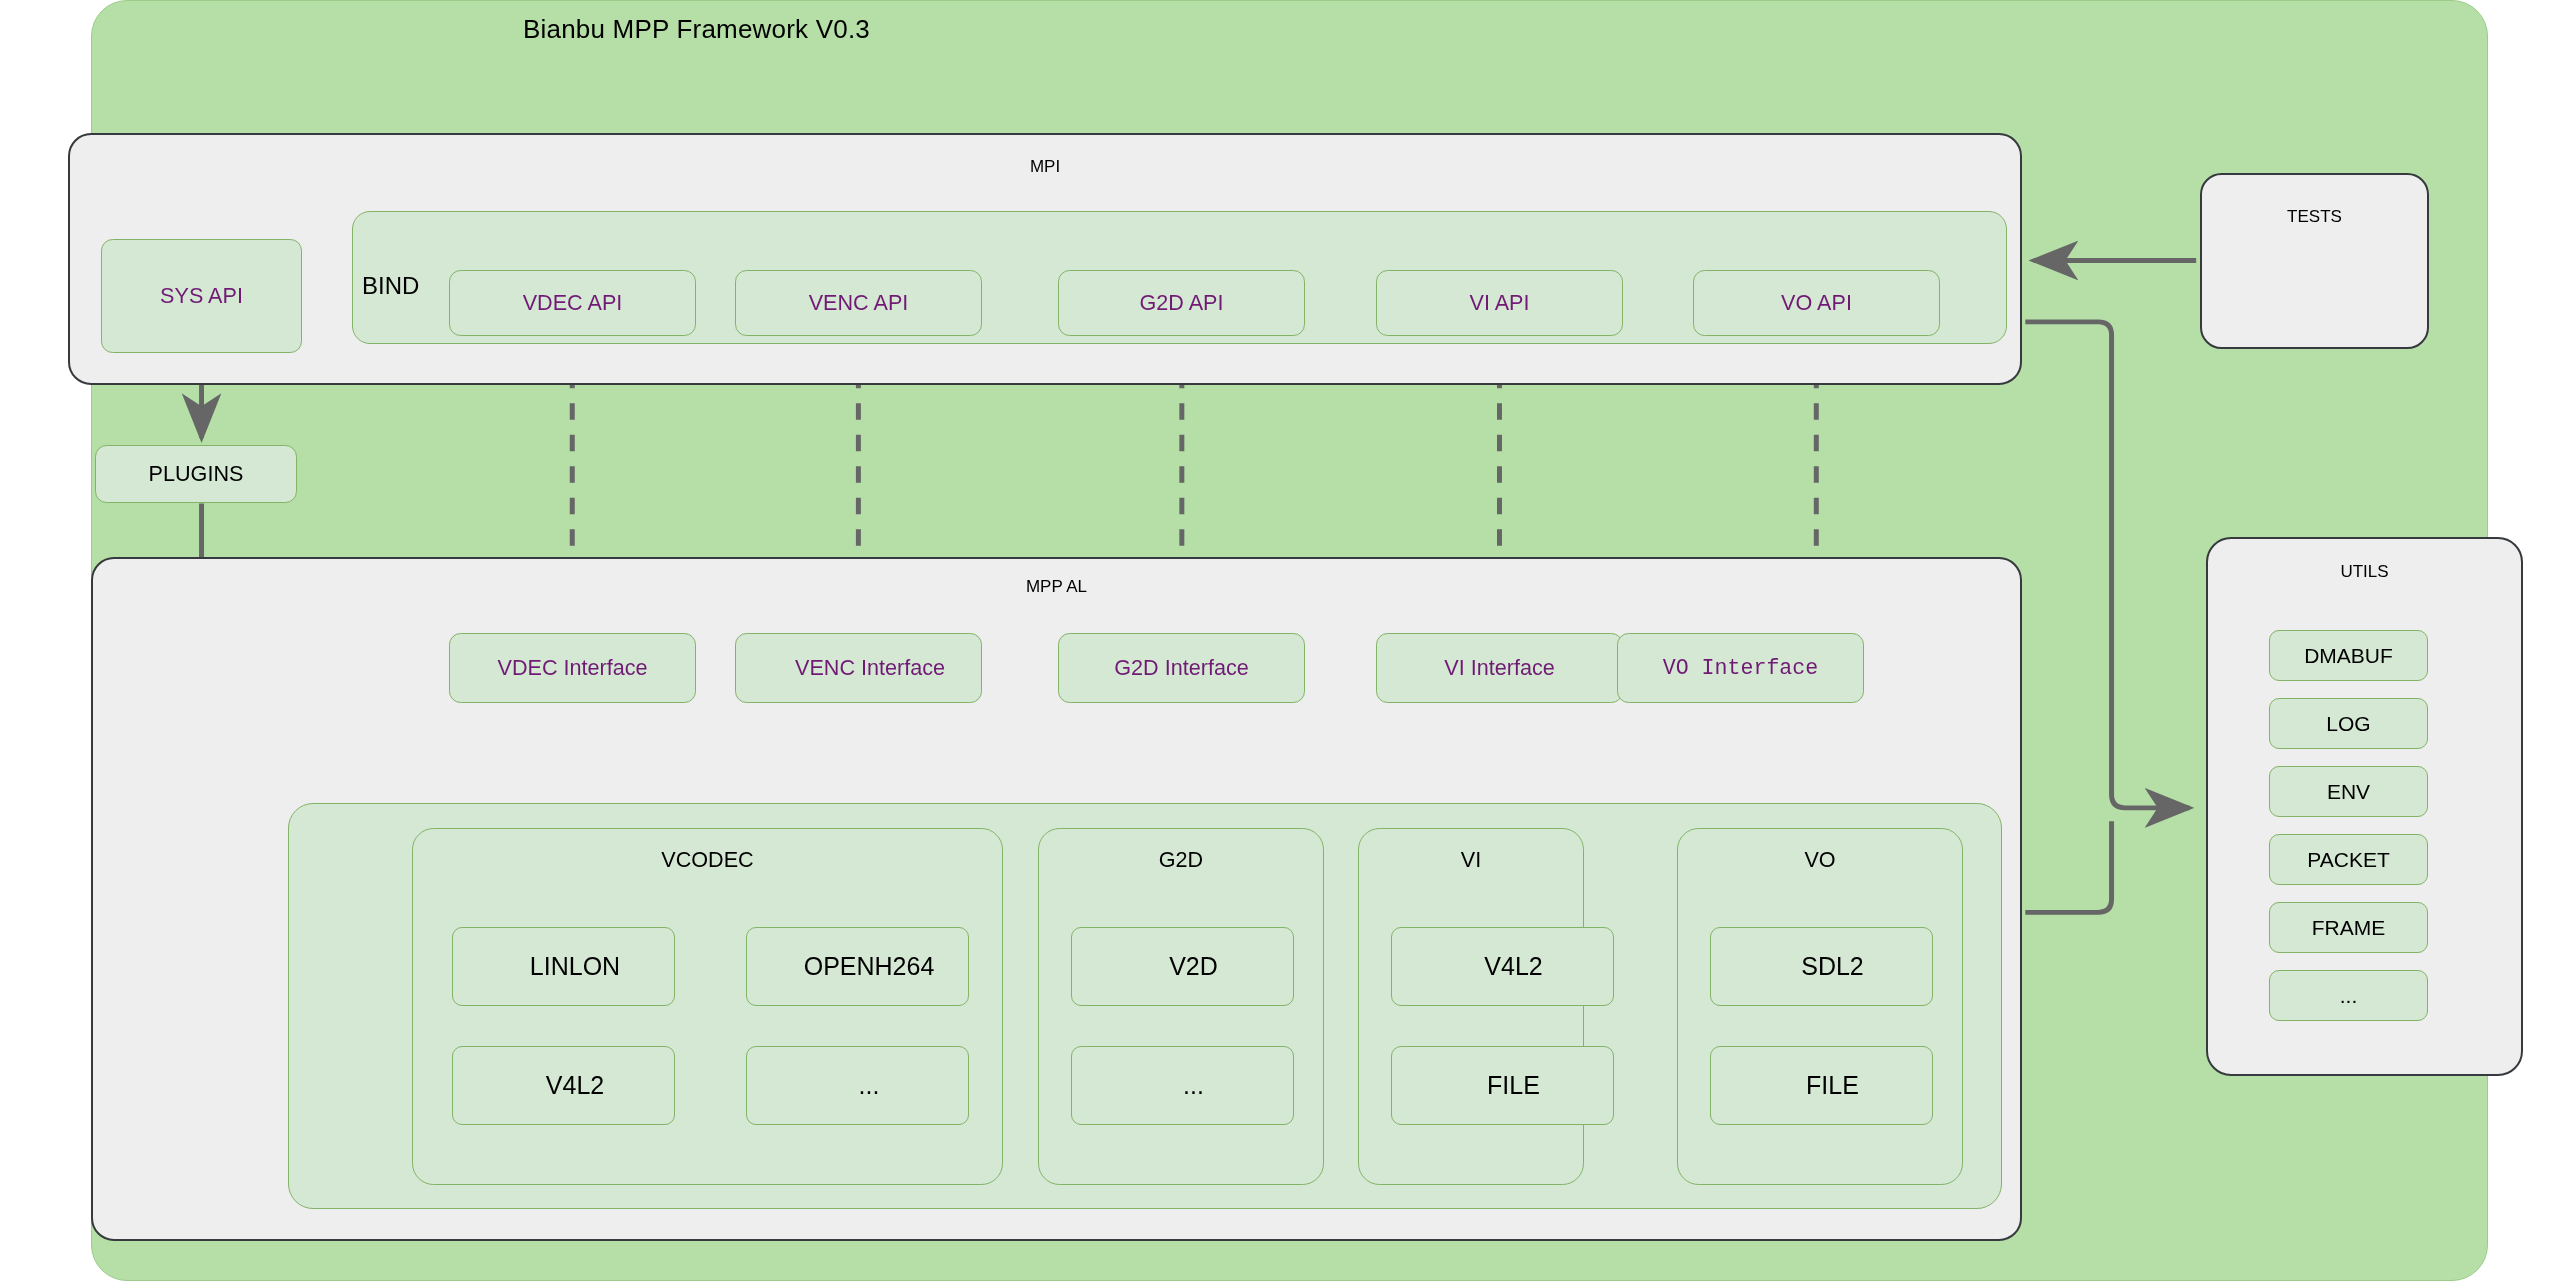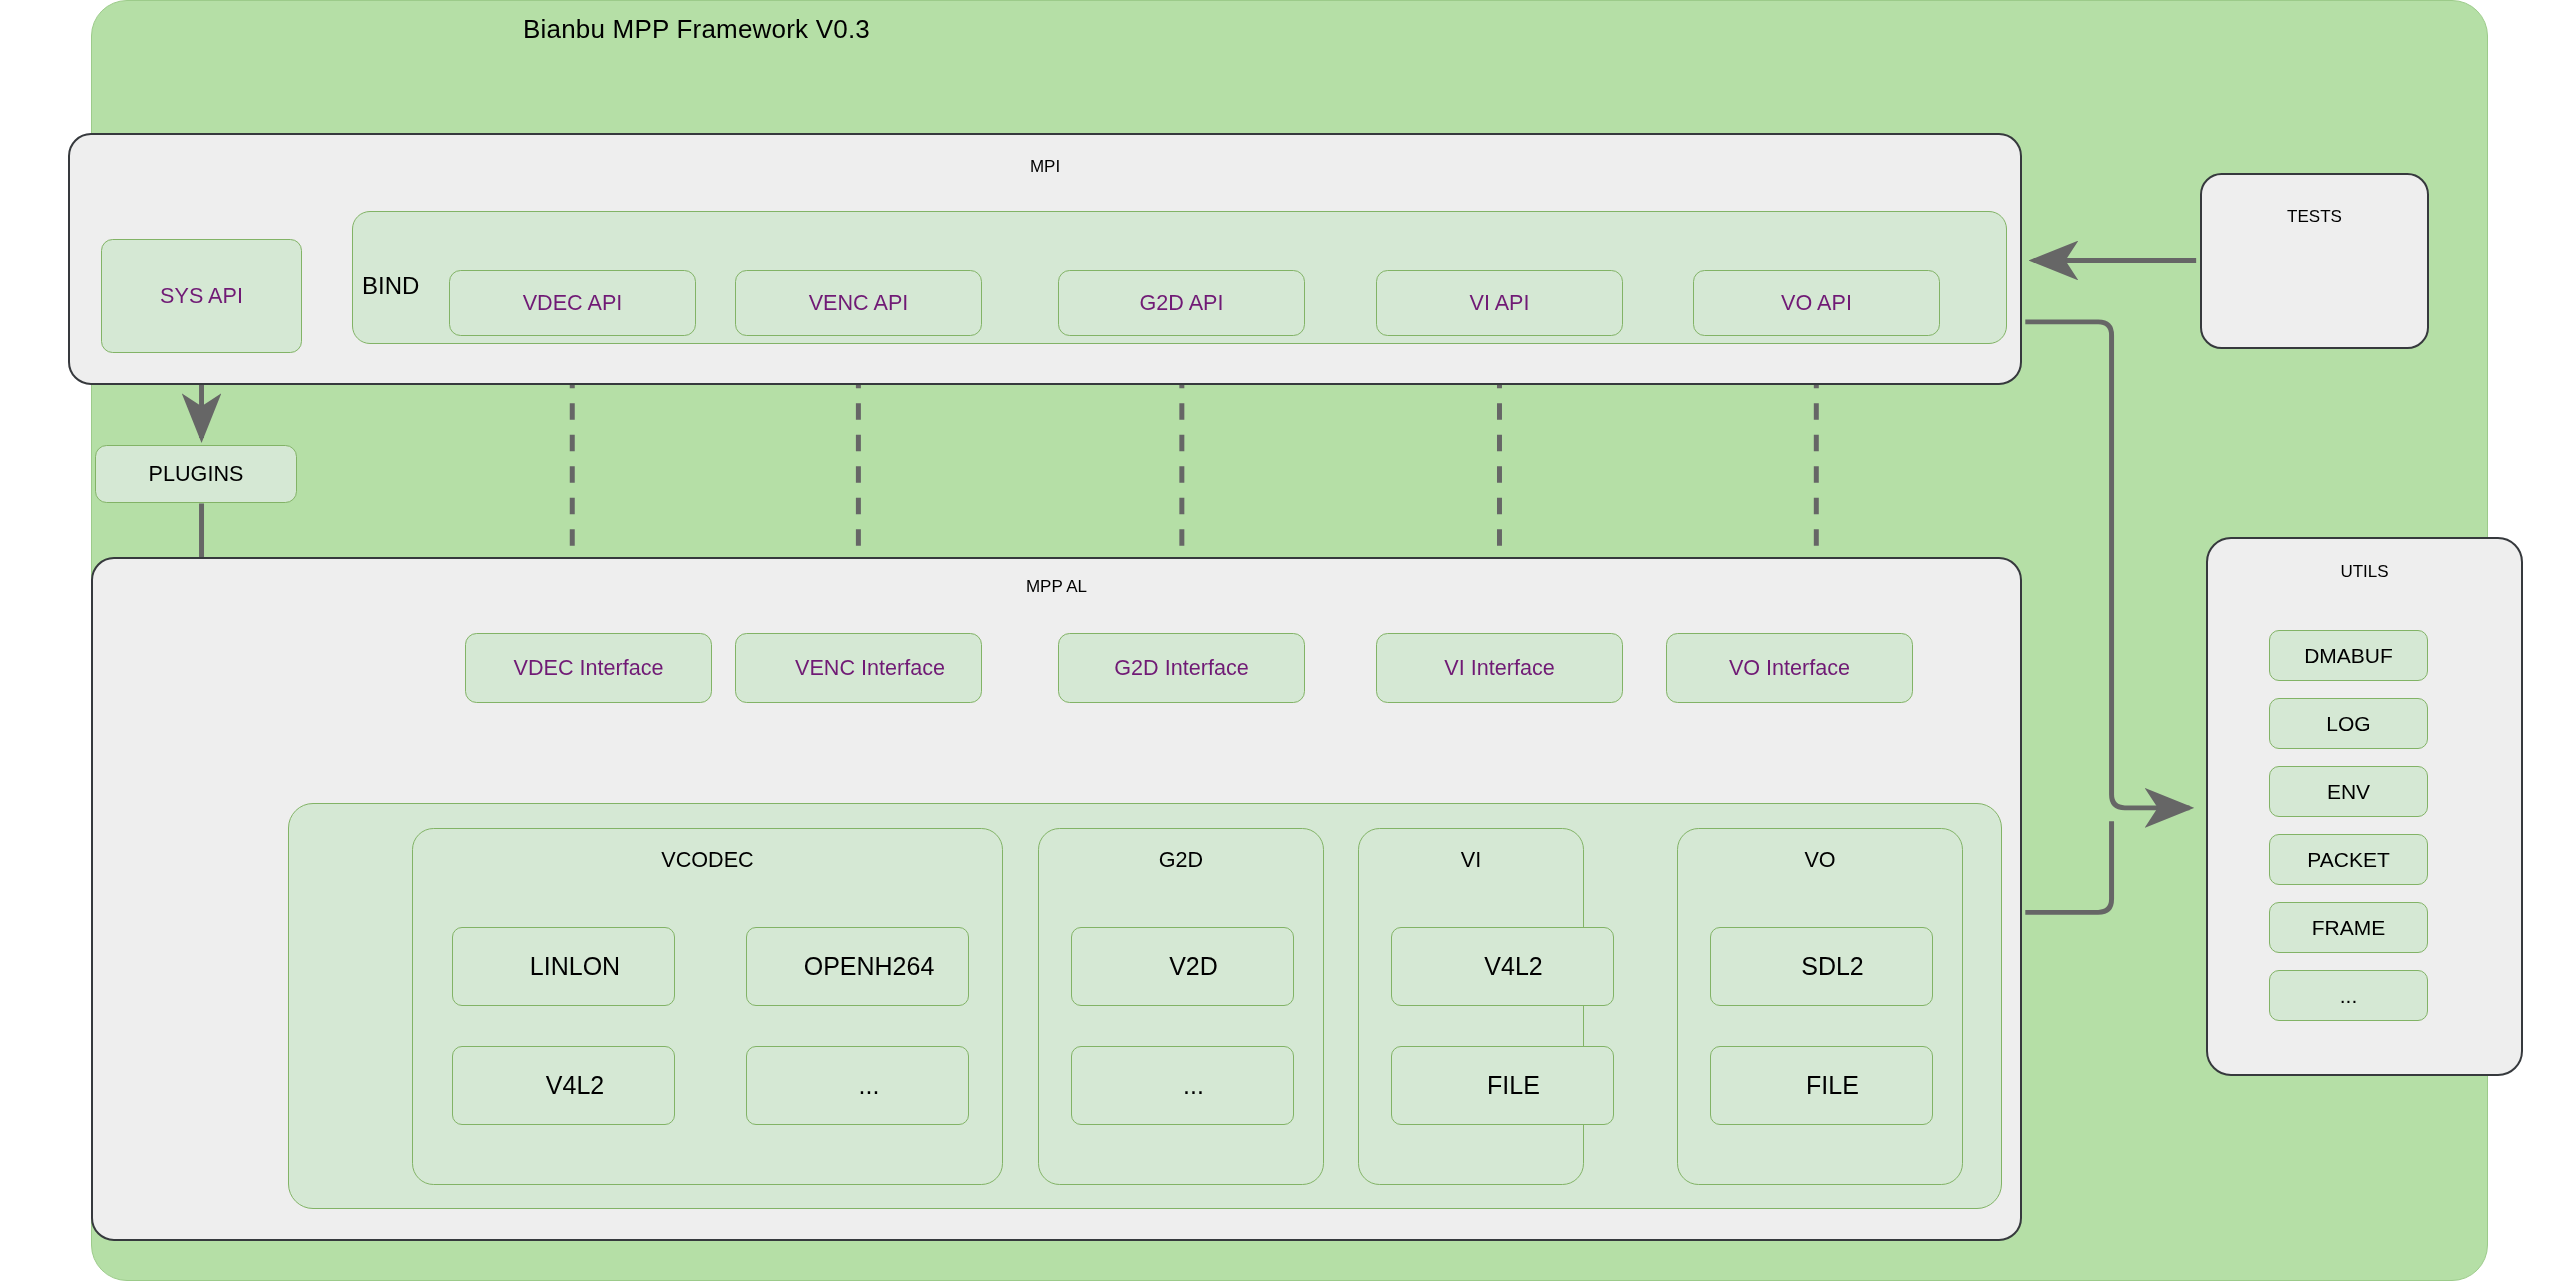--- a/index.html
+++ b/index.html
@@ -190,33 +190,33 @@
   </div>
 
   <div class="abs gray-panel" id="tests-panel">
     <div class="panel-title" style="top:31.5px;">TESTS</div>
   </div>
 
   <div class="abs gray-panel" id="mppal-panel">
     <div class="panel-title" style="top:18px;">MPP AL</div>
   </div>
 
-  <div class="abs lg-box ifc-box" style="left:449px;margin-left:16px;">
+  <div class="abs lg-box ifc-box" style="left:449px;">
     <span class="lg-label">VDEC Interface</span>
   </div>
   <div class="abs lg-box ifc-box" style="left:735px;padding-left:23px;">
     <span class="lg-label">VENC Interface</span>
   </div>
   <div class="abs lg-box ifc-box" style="left:1058px;">
     <span class="lg-label">G2D Interface</span>
   </div>
   <div class="abs lg-box ifc-box" style="left:1376px;">
     <span class="lg-label">VI Interface</span>
   </div>
-  <div class="abs lg-box ifc-box" style="left:1666px;">
+  <div class="abs lg-box ifc-box" style="left:1617px;font-family:Liberation Mono, monospace;">
     <span class="lg-label">VO Interface</span>
   </div>
 
   <div class="abs lg-box-soft" id="modules-wrap"></div>
 
   <div class="abs lg-box-soft module-col" style="left:412px; top:828px; width:591px; height:357px;">
     <div class="module-title">VCODEC</div>
     <div class="abs leaf" style="left:39px; top:98px; width:223px; height:79px;">LINLON</div>
     <div class="abs leaf" style="left:333px; top:98px; width:223px; height:79px;">OPENH264</div>
     <div class="abs leaf" style="left:39px; top:217px; width:223px; height:79px;">V4L2</div>

